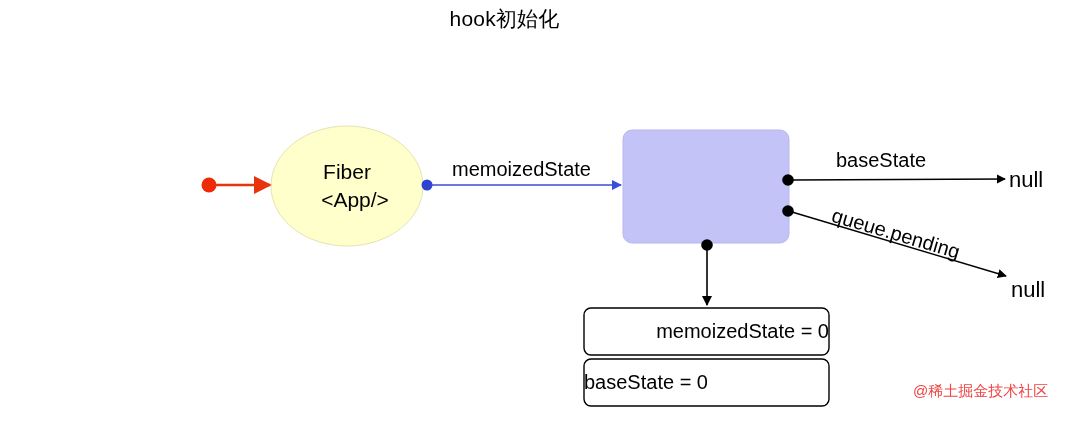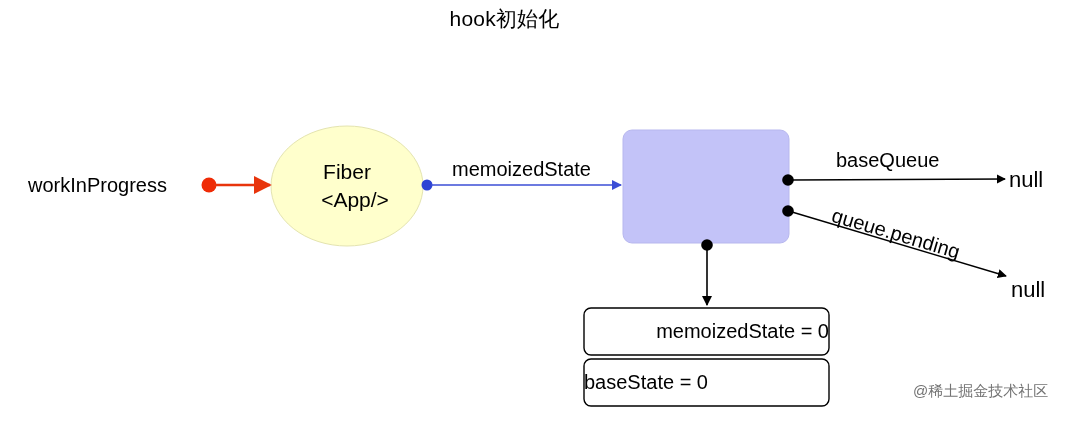--- a/index.html
+++ b/index.html
@@ -132,21 +132,21 @@
     font-size: 20px;
     line-height: 27px;
   }
 
   
   #watermark {
     left: 913px;
     top: 381px;
     font-size: 15px;
     line-height: 20px;
-    color: #737373;
+    color: #ef4444;
   }
 </style>
 </head>
 <body>
 
 <div id="canvas">
 
   <svg id="diagram-svg" viewBox="0 0 1092 424" xmlns="http://www.w3.org/2000/svg">
     <defs>
       <marker id="arrow-red" viewBox="0 0 10 10" refX="9" refY="5" markerWidth="7" markerHeight="7" orient="auto-start-reverse">
@@ -178,29 +178,28 @@
 
     <circle cx="707" cy="245" r="5.8" fill="#000000"></circle>
     <line x1="707" y1="249" x2="707" y2="305" stroke="#000000" stroke-width="1.6" marker-end="url(#arrow-black)"></line>
 
     <rect x="584" y="308" width="245" height="47" rx="7" ry="7" fill="#ffffff" stroke="#000000" stroke-width="1.4"></rect>
     <rect x="584" y="359" width="245" height="47" rx="7" ry="7" fill="#ffffff" stroke="#000000" stroke-width="1.4"></rect>
   </svg>
 
   <div class="txt" id="diagram-title">hook初始化</div>
 
-  <div class="txt" id="wip-label">workInProgress</div>
 
   <div class="txt" id="fiber-line-1">Fiber</div>
   <div class="txt" id="fiber-line-2">&lt;App/&gt;</div>
 
   <div class="txt" id="memoized-edge-label">memoizedState</div>
 
 
-  <div class="txt" id="basequeue-edge-label">baseQueue</div>
+  <div class="txt" id="basequeue-edge-label">baseState</div>
 
   <div class="txt" id="queue-pending-edge-label">queue.pending</div>
 
   <div class="txt" id="null-basequeue">null</div>
   <div class="txt" id="null-queue-pending">null</div>
 
   <div class="txt" id="prop-row-0-label">memoizedState = 0</div>
   <div class="txt" id="prop-row-1-label">baseState = 0</div>
 
   <div class="txt" id="watermark">@稀土掘金技术社区</div>

